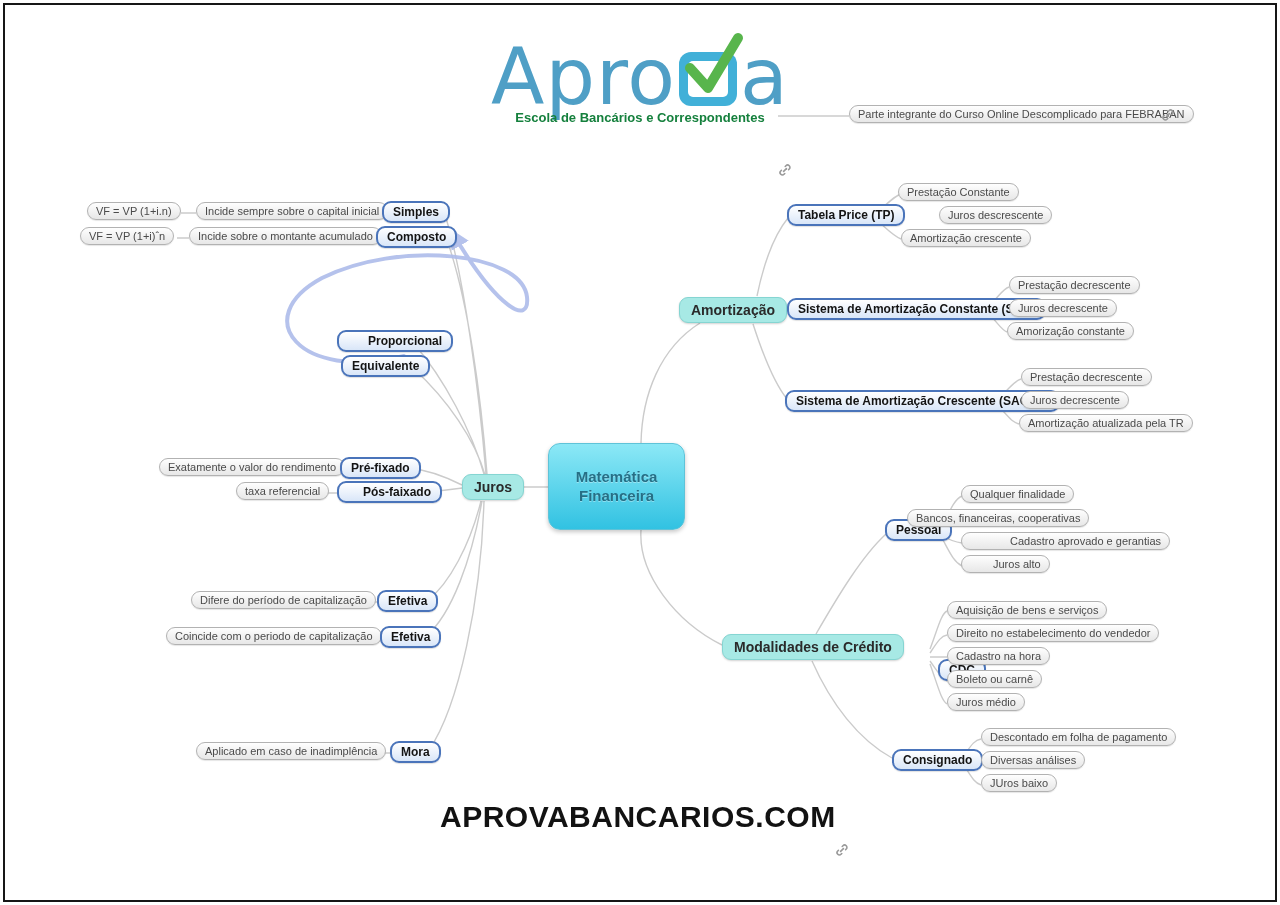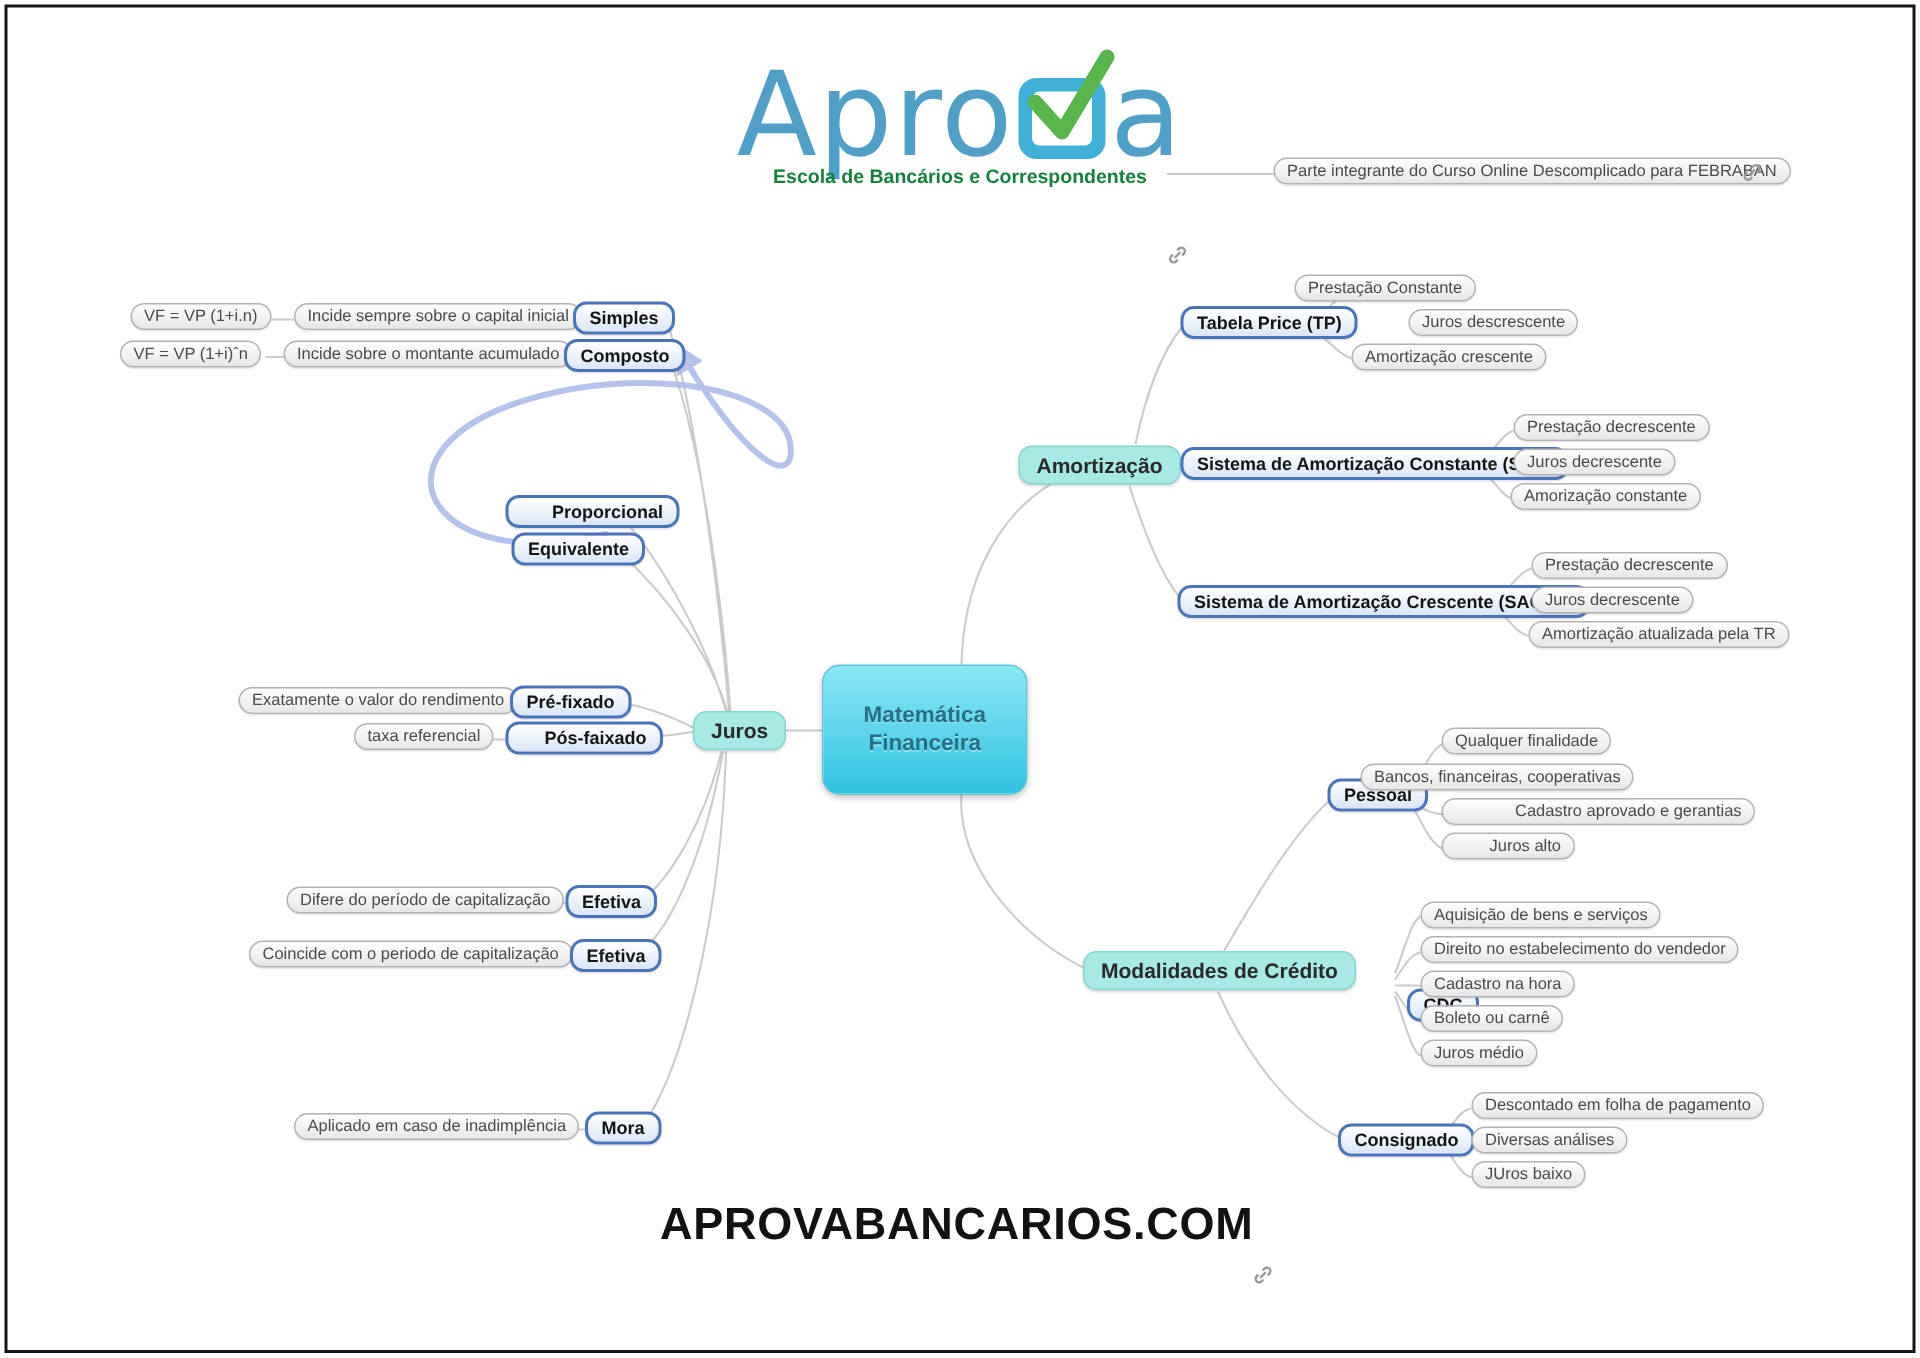--- a/index.html
+++ b/index.html
@@ -156,21 +156,21 @@
 <div class="node sub" style="left:377px;top:590px;">Efetiva</div>
 <div class="node leaf" style="left:166px;top:627px;">Coincide com o periodo de capitalização</div>
 <div class="node sub" style="left:380px;top:626px;">Efetiva</div>
 
 <div class="node leaf" style="left:196px;top:742px;">Aplicado em caso de inadimplência</div>
 <div class="node sub" style="left:390px;top:741px;">Mora</div>
 
 <div class="node topic" style="left:679px;top:297px;">Amortização</div>
 
 <div class="node sub" style="left:787px;top:204px;">Tabela Price (TP)</div>
-<div class="node leaf" style="left:863px;top:183px;">Prestação Constante</div>
+<div class="node leaf" style="left:898px;top:183px;">Prestação Constante</div>
 <div class="node leaf" style="left:903px;top:206px;margin-left:36px;">Juros descrescente</div>
 <div class="node leaf" style="left:901px;top:229px;">Amortização crescente</div>
 
 <div class="node sub" style="left:787px;top:298px;">Sistema de Amortização Constante (SAC)</div>
 <div class="node leaf" style="left:1009px;top:276px;">Prestação decrescente</div>
 <div class="node leaf" style="left:1009px;top:299px;">Juros decrescente</div>
 <div class="node leaf" style="left:1007px;top:322px;">Amorização constante</div>
 
 <div class="node sub" style="left:785px;top:390px;">Sistema de Amortização Crescente (SACRE)</div>
 <div class="node leaf" style="left:1021px;top:368px;">Prestação decrescente</div>

